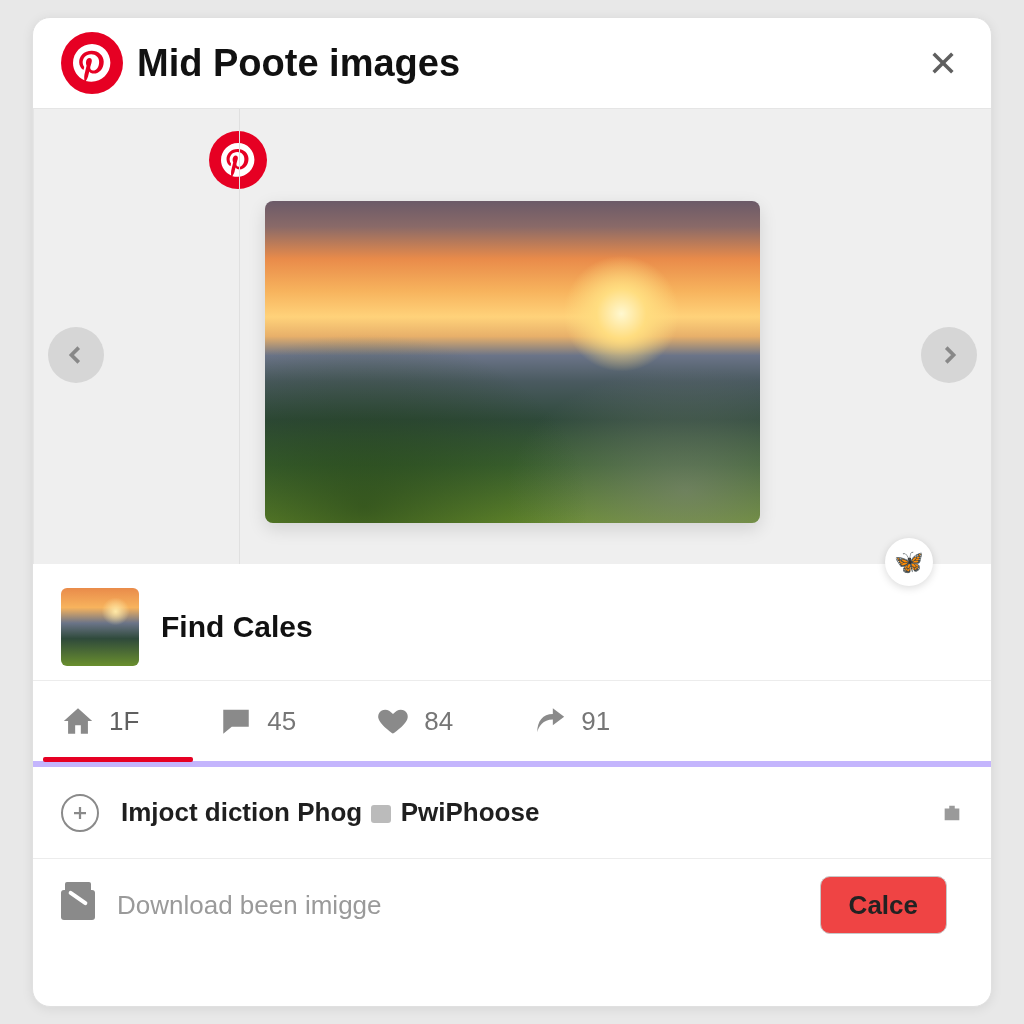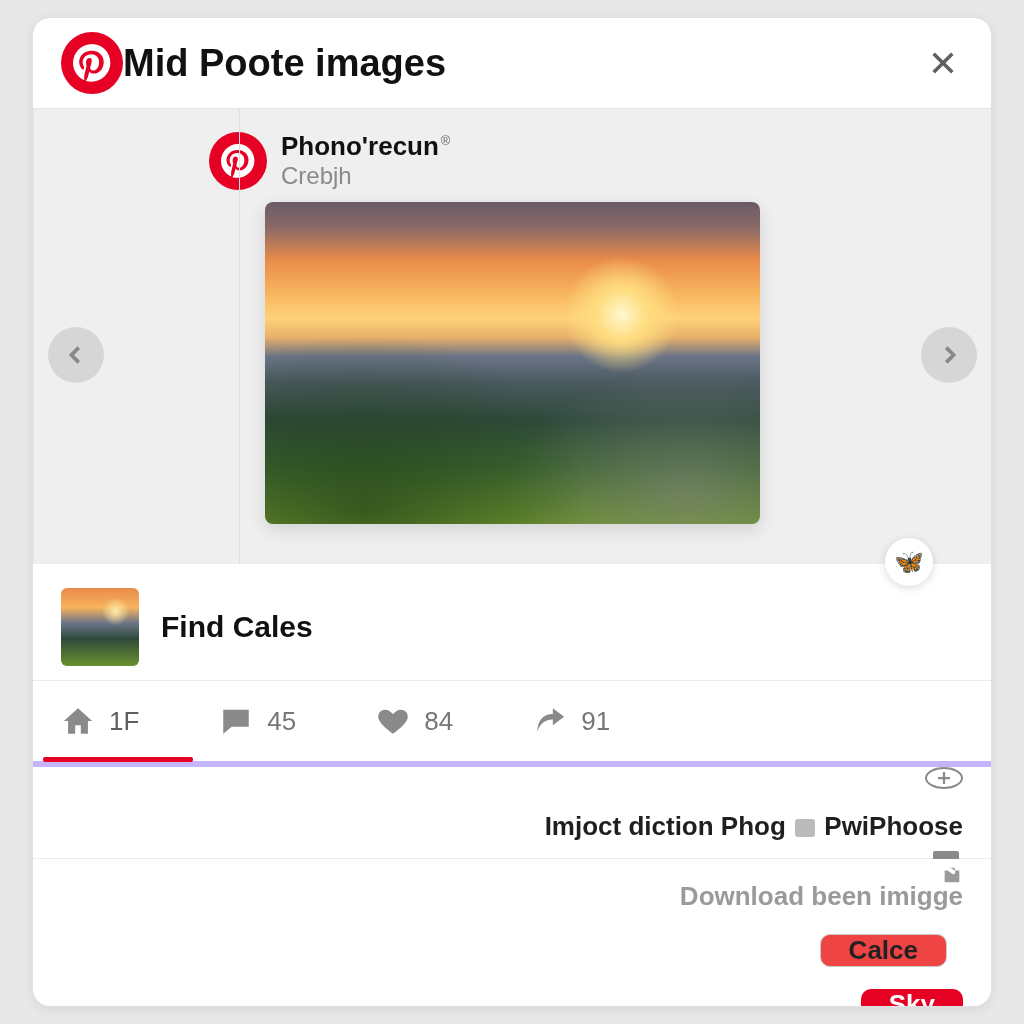--- a/index.html
+++ b/index.html
@@ -35,21 +35,21 @@
     border-radius: 50%;
     background: #e60023;
     display: flex; align-items: center; justify-content: center;
     flex-shrink: 0;
   }
   .p-logo svg { width: 38px; height: 38px; fill: #fff; }
   .modal-title {
     font-size: 38px;
     font-weight: 700;
     color: #111;
-    margin-left: 0;
+    margin-left: 14px;
     flex: 1;
   }
   .close-btn {
     width: 40px; height: 40px;
     display: flex; align-items: center; justify-content: center;
     cursor: pointer;
     color: #5f5f5f;
     background: none; border: none;
   }
   .close-btn svg { width: 28px; height: 28px; stroke: #5f5f5f; stroke-width: 3; }
@@ -180,26 +180,25 @@
     bottom: -1px;
     left: 10px;
     width: 150px;
     height: 5px;
     background: #e60023;
     border-radius: 2px;
   }
 
   
   .row {
-    display: flex; align-items: flex-end;
+    display: flex; align-items: center;
     padding: 0 28px;
     height: 92px;
     border-bottom: 1px solid #ececec;
     gap: 22px;
-    flex-direction: column;
   }
   .row:last-child { border-bottom: none; }
   .circle-plus {
     width: 38px; height: 38px;
     border: 2.5px solid #8a8a8a;
     border-radius: 50%;
     display:flex;align-items:center;justify-content:center;
     color:#8a8a8a;
   }
   .circle-plus svg { width:18px;height:18px;stroke:#8a8a8a;stroke-width:3;}
@@ -219,21 +218,21 @@
     border-radius: 3px;
   }
   .bottom-left-icon::before{
     content:""; position:absolute; top:-8px; left:4px; width:26px; height:8px;
     background:#8a8a8a; border-radius:2px 2px 0 0;
   }
   .bottom-left-icon::after{
     content:""; position:absolute; left:6px; top:6px; width:22px; height:4px;
     background:#fff; transform:rotate(35deg); border-radius:2px;
   }
-  .download-text { font-size: 26px; color: #9a9a9a; flex:1;font-weight:bold; }
+  .download-text { font-size: 26px; color: #9a9a9a; flex:1; }
   .btn {
     height: 58px;
     padding: 0 28px;
     border-radius: 10px;
     font-size: 26px;
     font-weight: 600;
     cursor: pointer;
     border: none;
   }
   .btn-secondary {
@@ -274,26 +273,20 @@
 
   <div class="carousel">
     <div class="v-divider"></div>
     <div class="carousel-inner">
       <div class="author-row">
         <div class="author-avatar">
           <svg viewBox="0 0 24 24">
               <path d="M12 0C5.4 0 0 5.4 0 12c0 4.9 3 9.1 7.2 10.9-.1-.9-.2-2.4 0-3.4.2-.9 1.4-5.8 1.4-5.8s-.4-.7-.4-1.8c0-1.7 1-3 2.2-3 1 0 1.5.8 1.5 1.7 0 1-.7 2.6-1 4-.3 1.2.6 2.2 1.8 2.2 2.1 0 3.8-2.3 3.8-5.5 0-2.9-2.1-4.9-5-4.9-3.4 0-5.4 2.6-5.4 5.2 0 1 .4 2.1.9 2.7.1.1.1.2.1.3-.1.4-.3 1.2-.3 1.4-.1.2-.2.3-.4.2-1.5-.7-2.5-2.9-2.5-4.7 0-3.8 2.8-7.3 8-7.3 4.2 0 7.5 3 7.5 7 0 4.2-2.6 7.5-6.3 7.5-1.2 0-2.4-.6-2.8-1.4 0 0-.6 2.3-.7 2.9-.3 1.1-1 2.4-1.5 3.2 1.1.3 2.3.5 3.5.5 6.6 0 12-5.4 12-12S18.6 0 12 0z"></path>
             </svg>
         </div>
-        <div class="author-text">
-          <div class="author-name">
-            <span>Phono'recun</span><sup>®</sup>
-          </div>
-          <div class="author-sub">Crebjh</div>
-        </div>
       </div>
       <div class="main-image-wrap">
         <div class="main-image"></div>
       </div>
     </div>
 
     <button class="nav-btn nav-prev">
       <svg viewBox="0 0 24 24">
           <polyline points="15 4 7 12 15 20"></polyline>
         </svg>
@@ -358,16 +351,15 @@
       <svg viewBox="0 0 24 24">
           <path d="M4 7h16v13H4z M9 7V4h6v3"></path>
         </svg>
     </div>
   </div>
 
   <div class="row">
     <div class="bottom-left-icon"></div>
     <div class="download-text">Download been imigge</div>
     <button class="btn btn-secondary">Calce</button>
-    <button class="btn btn-primary">Sky</button>
   </div>
 
 </div>
 
 </body></html>

